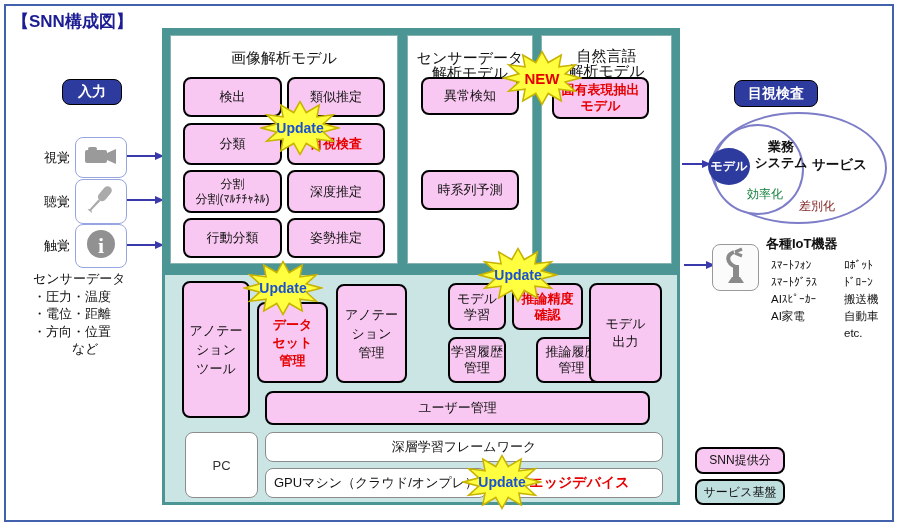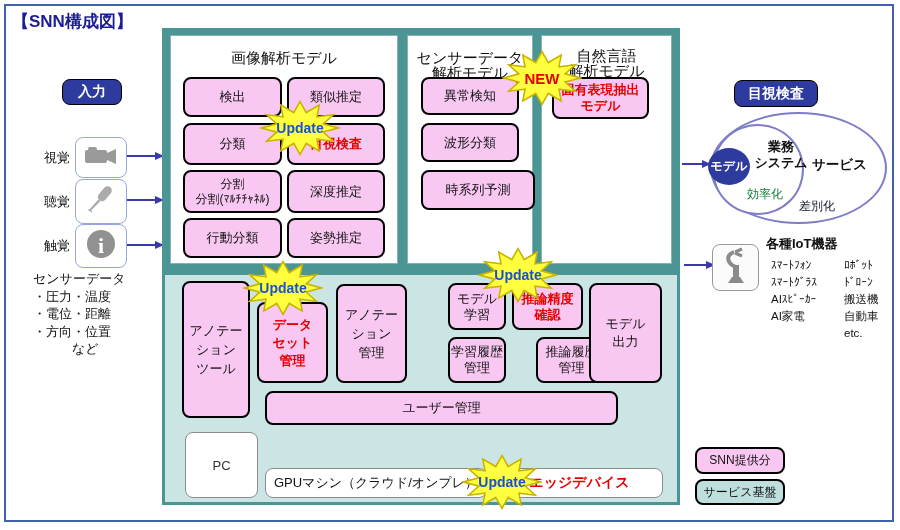--- a/index.html
+++ b/index.html
@@ -93,22 +93,21 @@
   <div class="abs pink flexc prel" style="left:183px;top:170px;width:99px;height:43px;font-size:12px;line-height:15px;">分割
 分割(ﾏﾙﾁﾁｬﾈﾙ)</div>
   <div class="abs pink flexc bx" style="left:287px;top:170px;width:98px;height:43px;">深度推定</div>
   <div class="abs pink flexc bx" style="left:183px;top:218px;width:99px;height:40px;">行動分類</div>
   <div class="abs pink flexc bx" style="left:287px;top:218px;width:98px;height:40px;">姿勢推定</div>
 
   <div class="abs panel" style="left:407px;top:35px;width:126px;height:229px;"></div>
   <div class="abs ptitle prel" style="left:407px;top:36px;width:126px;">センサーデータ
 解析モデル</div>
   <div class="abs pink flexc bx" style="left:421px;top:77px;width:98px;height:38px;">異常検知</div>
-  <div class="abs pink flexc bx" style="left:421px;top:123px;width:98px;height:39px;">波形分類</div>
-  <div class="abs pink flexc bx" style="left:421px;top:170px;width:114px;height:40px;">時系列予測</div>
+  <div class="abs pink flexc bx" style="left:421px;top:170px;width:98px;height:40px;">時系列予測</div>
 
   <div class="abs panel" style="left:541px;top:35px;width:131px;height:229px;"></div>
   <div class="abs ptitle prel" style="left:541px;top:36px;width:131px;font-family:Liberation Mono, monospace;">自然言語
 解析モデル</div>
   <div class="abs pink flexc prel red" style="left:552px;top:77px;width:97px;height:42px;font-size:13px;line-height:16px;">固有表現抽出
 モデル</div>
 
   <div class="abs" style="left:162px;top:272px;width:518px;height:233px;background:#cbe5e5;border:3px solid #4c9595;box-sizing:border-box;"></div>
 
   <div class="abs pink flexc prel bx" style="left:182px;top:281px;width:68px;height:137px;line-height:19px;">アノテー
@@ -123,37 +122,38 @@
   <div class="abs pink flexc prel bx" style="left:448px;top:283px;width:58px;height:47px;">モデル
 学習</div>
   <div class="abs pink flexc prel bx" style="left:448px;top:337px;width:58px;height:46px;">学習履歴
 管理</div>
   <div class="abs pink flexc prel red" style="left:512px;top:283px;width:71px;height:47px;font-size:13px;line-height:16px;">推論精度
 確認</div>
   <div class="abs pink flexc prel bx" style="left:512px;top:337px;width:71px;height:46px;margin-left:24px;">推論履歴
 管理</div>
   <div class="abs pink flexc prel bx" style="left:589px;top:283px;width:73px;height:100px;line-height:18px;">モデル
 出力</div>
-  <div class="abs pink flexc bx" style="left:265px;top:391px;width:353px;height:34px;">ユーザー管理</div>
+  <div class="abs pink flexc bx" style="left:265px;top:391px;width:385px;height:34px;">ユーザー管理</div>
 
   <div class="abs wbox flexc" style="left:185px;top:432px;width:73px;height:66px;font-size:13px;color:#333;">PC</div>
+  <div class="abs wbox flexc bx" style="left:265px;top:432px;width:398px;height:30px;">深層学習フレームワーク</div>
   <div class="abs wbox flexc bx" style="left:265px;top:468px;width:222px;height:30px;">GPUマシン（クラウド/オンプレ）</div>
   <div class="abs wbox flexc red" style="left:496px;top:468px;width:167px;height:30px;font-size:14px;">エッジデバイス</div>
 
   <div class="abs navy-badge flexc" style="left:734px;top:80px;width:82px;height:25px;">目視検査</div>
 
   <div class="harrow" style="left:682px;top:163px;width:20px;"></div>
   <div class="ellipse" style="left:710px;top:112px;width:177px;height:112px;"></div>
   <div class="ellipse" style="left:712px;top:124px;width:92px;height:91px;background:#fff;"></div>
   <div class="abs flexc" style="left:708px;top:148px;width:42px;height:37px;background:#2e3b9e;border-radius:50%;color:#fff;font-weight:bold;font-size:12px;z-index:5;">モデル</div>
   <div class="abs prel" style="left:750px;top:139px;width:62px;font-size:13px;font-weight:bold;line-height:16px;text-align:center;z-index:6;">業務
 システム</div>
   <div class="abs" style="left:812px;top:156px;font-size:13.5px;font-weight:bold;z-index:6;">サービス</div>
   <div class="abs" style="left:747px;top:186px;font-size:12px;color:#15803d;z-index:6;">効率化</div>
-  <div class="abs" style="left:799px;top:198px;font-size:12px;color:#0f172a;z-index:6;">差別化</div>
+  <div class="abs" style="left:799px;top:198px;font-size:12px;color:#7f1d1d;z-index:6;">差別化</div>
 
   <div class="harrow" style="left:684px;top:264px;width:22px;"></div>
   <div class="abs flexc" style="left:712px;top:244px;width:45px;height:45px;background:#fbfbfb;border:1px solid #999;">
     <span>
       <svg width="36" height="38" viewBox="0 0 36 38">
         <polygon points="10,36 26,36 22,30 14,30" fill="#8a8a8a"></polygon>
         <rect x="15" y="18" width="6" height="13" fill="#8a8a8a"></rect>
         <path d="M18 20 C 8 16, 8 8, 16 5" stroke="#8a8a8a" stroke-width="4" fill="none"></path>
         <path d="M17 5 L24 2 M17 6 L24 9" stroke="#8a8a8a" stroke-width="3" fill="none"></path>
       </svg>

